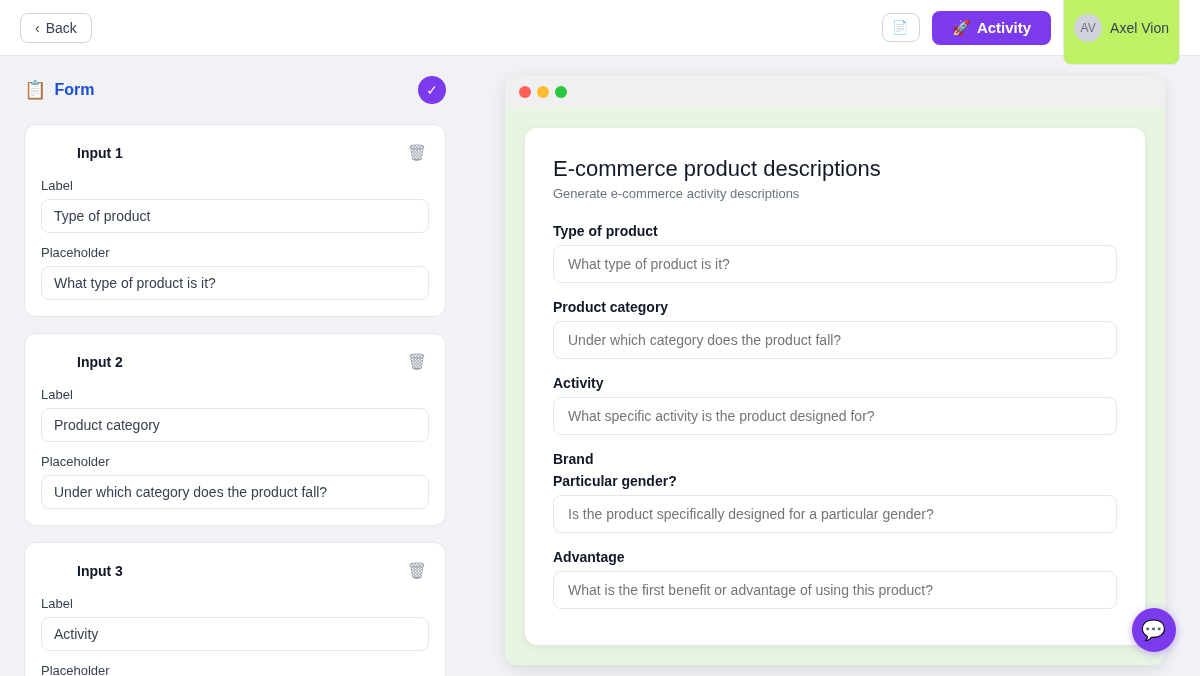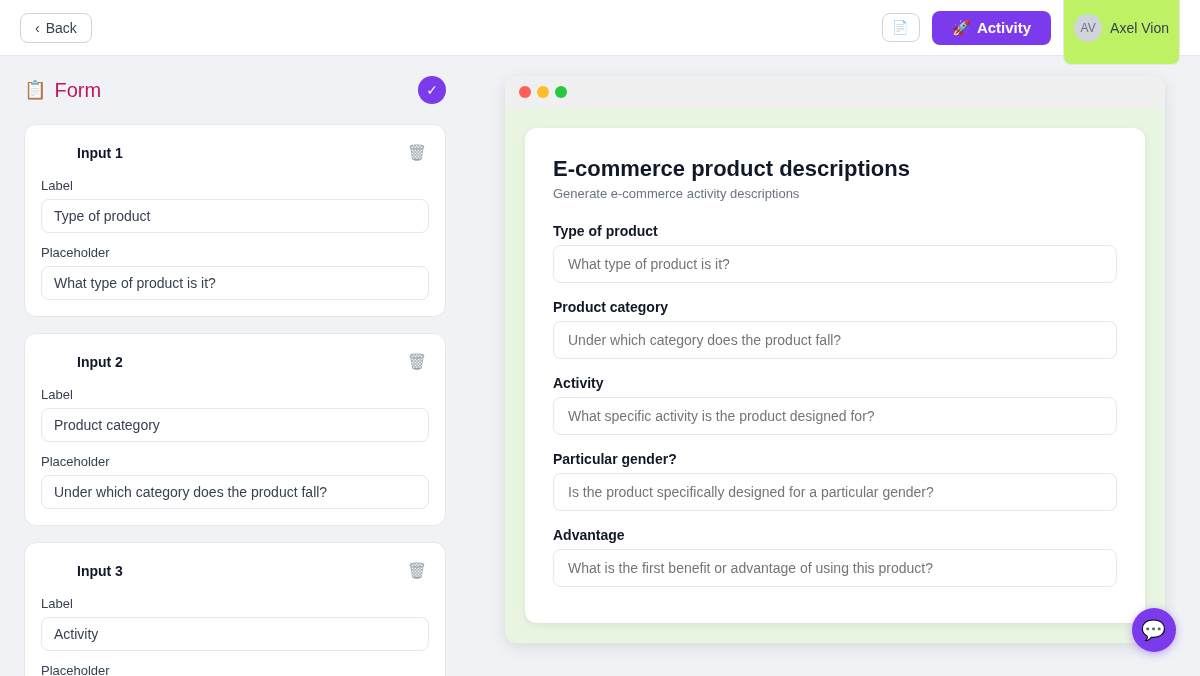--- a/index.html
+++ b/index.html
@@ -113,23 +113,23 @@
     .form-title-row {
       display: flex;
       align-items: center;
       gap: 8px;
     }
     .form-icon {
       font-size: 18px;
       color: #6b7280;
     }
     .form-title {
-      font-size: 20px;
-      font-weight: 400;
-      color: #be185d;
+      font-size: 16px;
+      font-weight: 700;
+      color: #1d4ed8;
     }
     .check-circle {
       width: 28px;
       height: 28px;
       background: #7c3aed;
       border-radius: 50%;
       display: flex;
       align-items: center;
       justify-content: center;
       color: #fff;
@@ -219,21 +219,21 @@
 
     .form-card {
       margin: 20px;
       background: #fff;
       border-radius: 12px;
       padding: 28px 28px 20px 28px;
       box-shadow: 0 2px 8px rgba(0,0,0,0.07);
     }
     .form-card-title {
       font-size: 22px;
-      font-weight: 700;
+      font-weight: 400;
       color: #111827;
       margin-bottom: 4px;
     }
     .form-card-subtitle {
       font-size: 13px;
       color: #6b7280;
       margin-bottom: 22px;
     }
     .preview-field-label {
       font-size: 14px;
@@ -358,20 +358,21 @@
 
         
         <div class="preview-field-label">Product category</div>
         <input class="preview-field-input" type="text" placeholder="Under which category does the product fall?" style="">
 
         
         <div class="preview-field-label">Activity</div>
         <input class="preview-field-input" type="text" placeholder="What specific activity is the product designed for?" style="">
 
         
+        <div class="preview-field-label">Brand</div>
 
         
         <div class="preview-field-label">Particular gender?</div>
         <input class="preview-field-input" type="text" placeholder="Is the product specifically designed for a particular gender?" style="">
 
         
         <div class="preview-field-label">Advantage</div>
         <input class="preview-field-input" type="text" placeholder="What is the first benefit or advantage of using this product?" style="">
 
         

